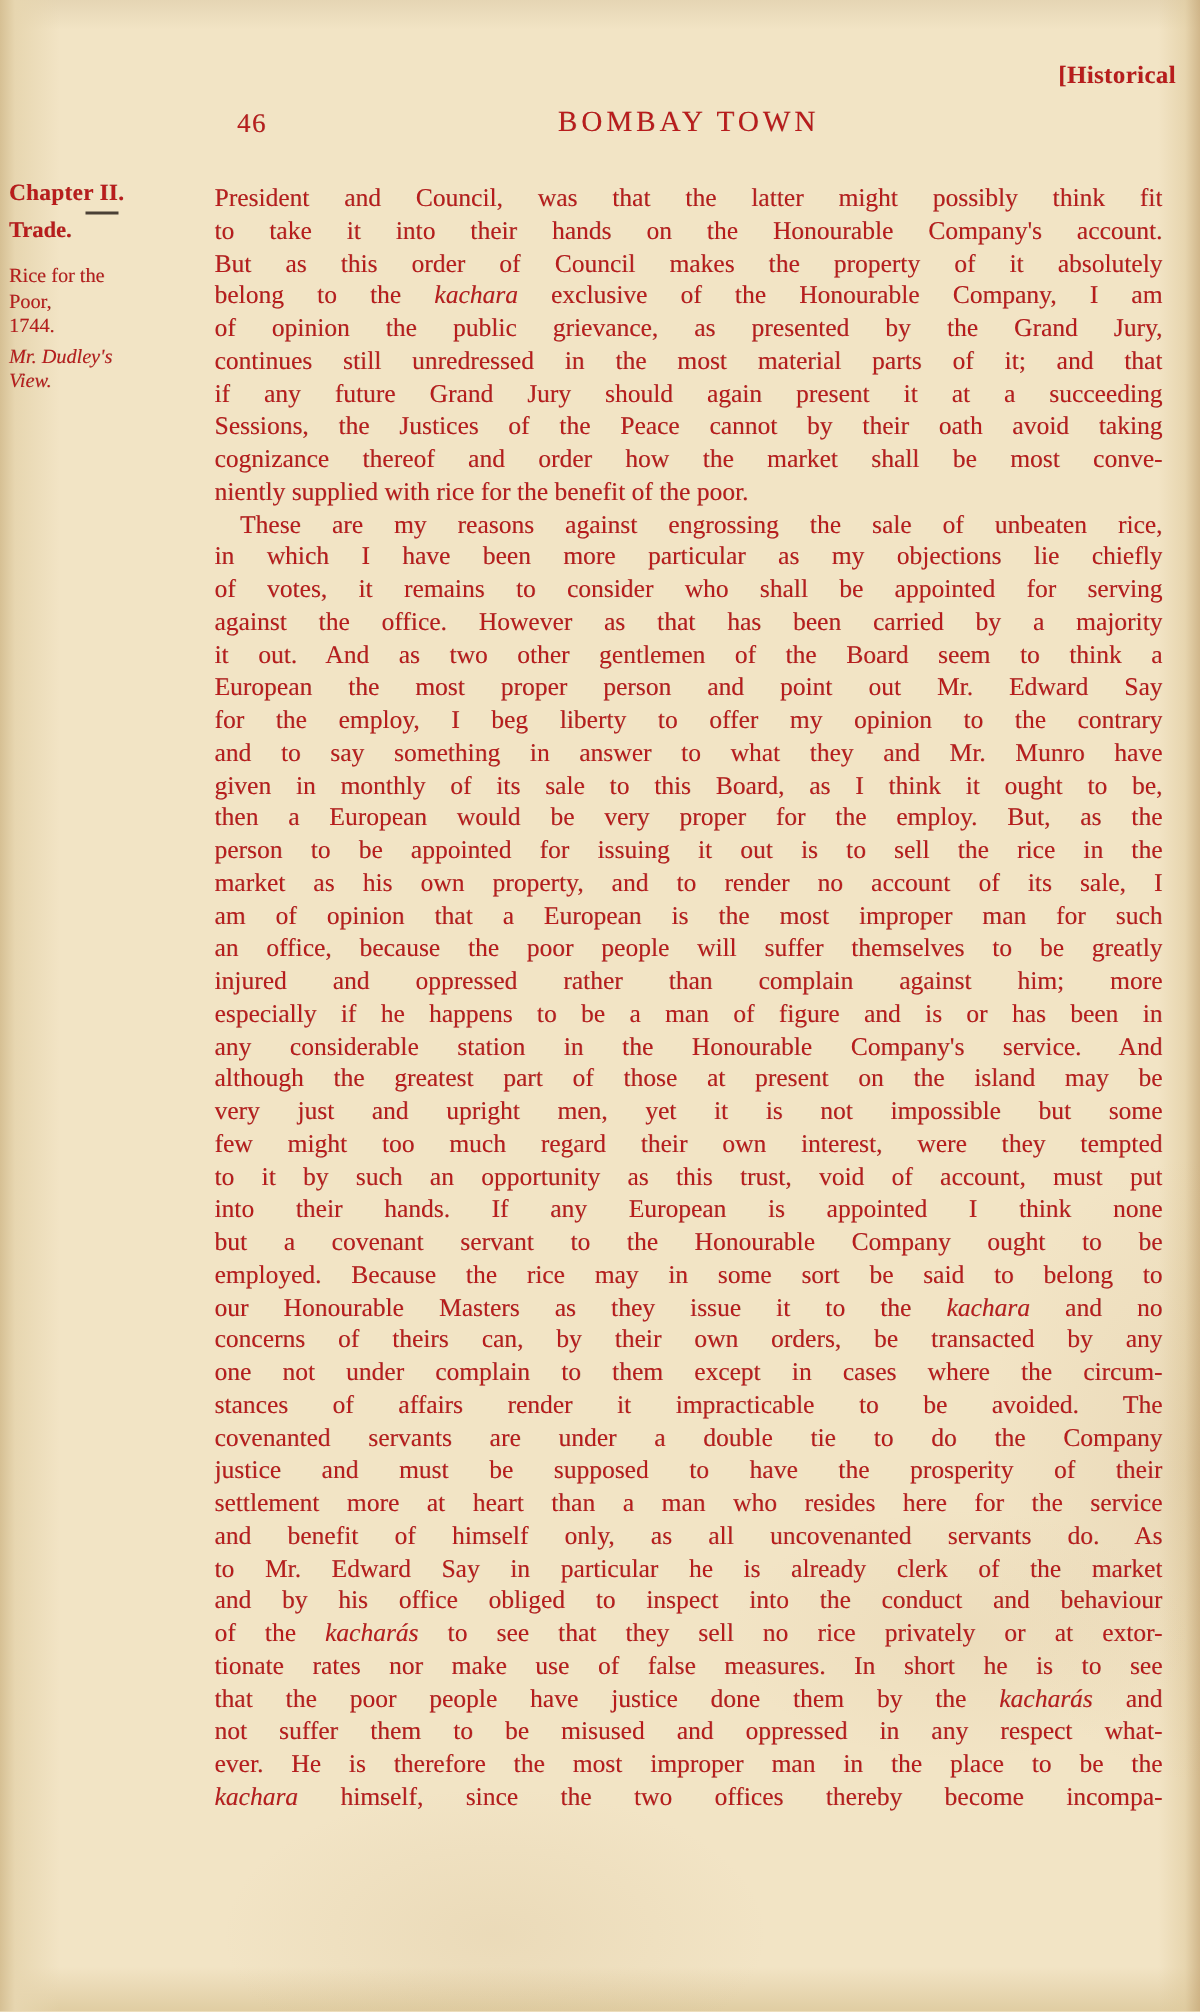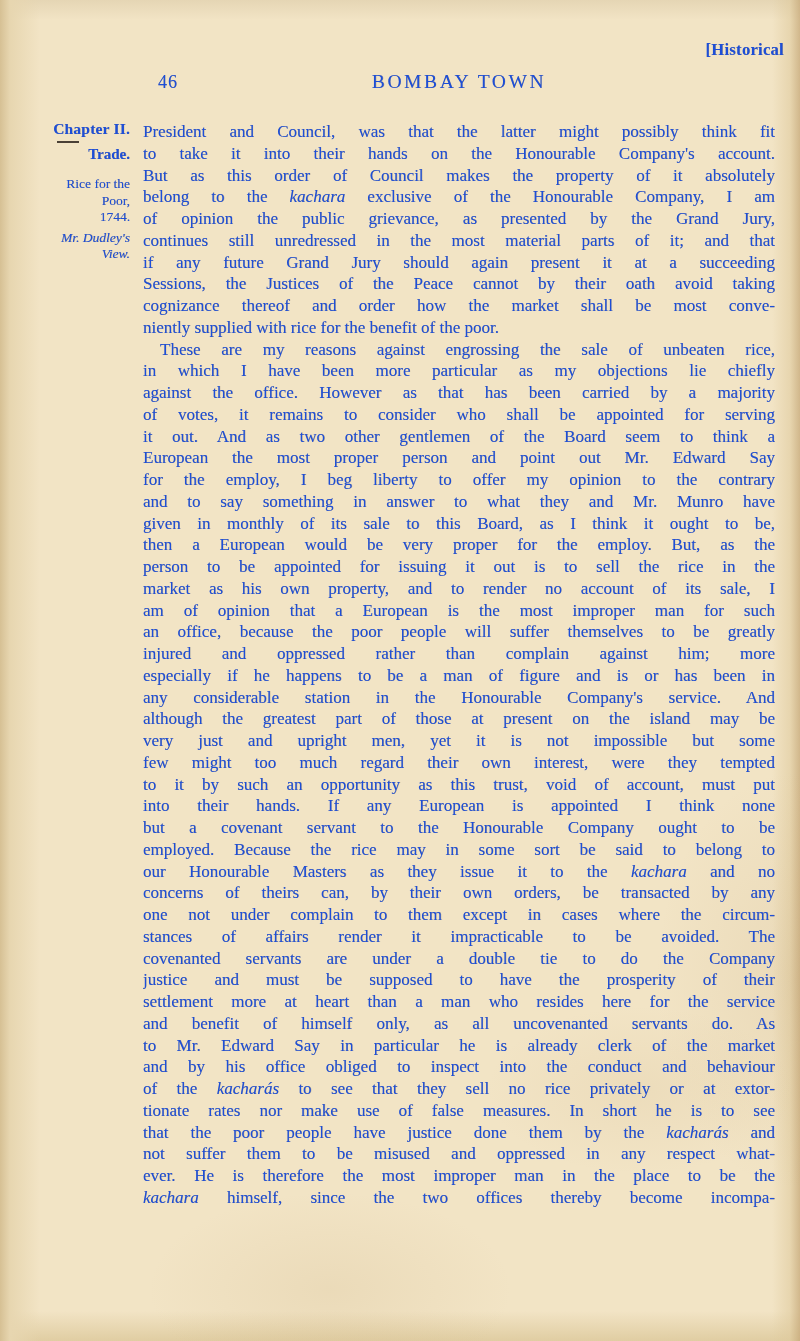--- a/index.html
+++ b/index.html
@@ -13,38 +13,38 @@
     background:
       radial-gradient(220px 120px at 640px 1090px, rgba(185,152,100,0.10), rgba(185,152,100,0) 70%),
       radial-gradient(260px 140px at 330px 1290px, rgba(190,160,110,0.14), rgba(190,160,110,0) 70%),
       radial-gradient(200px 300px at 795px 980px, rgba(175,140,90,0.12), rgba(175,140,90,0) 70%),
       linear-gradient(90deg, #d6c094 0px, #e7d6b0 10px, rgba(231,214,176,0) 40px),
       linear-gradient(270deg, rgba(198,168,120,0.75) 0px, rgba(222,201,156,0.55) 10px, rgba(226,207,165,0) 28px),
       linear-gradient(0deg, #e0cda2 0px, rgba(224,205,162,0) 30px),
       linear-gradient(180deg, rgba(226,210,176,0.8) 0px, rgba(232,216,180,0) 20px),
       #f2e4c5;
   }
-  .ink { color:#1d4ed8; text-shadow:0.3px 0.3px 0.4px rgba(58,49,40,0.35); }
+  .ink { color:#b91c1c; text-shadow:0.3px 0.3px 0.4px rgba(58,49,40,0.35); }
 
   .catchword {
     position:absolute; top:40px; right:16px;
     font-size:16.5px; font-weight:bold; letter-spacing:0.3px;
   }
   .folio {
     position:absolute; left:158px; top:72px;
     font-size:18px; letter-spacing:1px;
   }
   .running-title {
     position:absolute; left:143px; width:632px; top:71px;
     text-align:center; font-size:19.5px; letter-spacing:2.6px; font-weight:normal;
   }
 
   .margin-notes {
     position:absolute; left:6px; top:120px; width:124px;
-    text-align:right;
+    text-align:left;
   }
   .mn-chapter { font-weight:bold; font-size:15.5px; letter-spacing:0.2px; }
   .mn-rule { width:22px; height:2px; background:#4a4036; margin:3px auto 3px; }
   .mn-section { font-weight:bold; font-size:15px; }
   .mn-note { font-size:13.5px; line-height:16.5px; margin-top:13px; }
   .mn-side { font-size:13.5px; line-height:16.5px; margin-top:4px; font-style:italic; font-weight:normal; }
 
   .body-text {
     position:absolute; left:143px; top:121px; width:632px;
     font-size:17px; line-height:21.75px;
@@ -88,22 +88,22 @@
     <div class="bline">But as this order of Council makes the property of it absolutely</div>
     <div class="bline">belong to the <i>kachara</i> exclusive of the Honourable Company, I am</div>
     <div class="bline">of opinion the public grievance, as presented by the Grand Jury,</div>
     <div class="bline">continues still unredressed in the most material parts of it; and that</div>
     <div class="bline">if any future Grand Jury should again present it at a succeeding</div>
     <div class="bline">Sessions, the Justices of the Peace cannot by their oath avoid taking</div>
     <div class="bline">cognizance thereof and order how the market shall be most conve-</div>
     <div class="bline noj">niently supplied with rice for the benefit of the poor.</div>
     <div class="bline indent">These are my reasons against engrossing the sale of unbeaten rice,</div>
     <div class="bline">in which I have been more particular as my objections lie chiefly</div>
+    <div class="bline">of votes, it remains to consider who shall be appointed for serving</div>
     <div class="bline">against the office.  However as that has been carried by a majority</div>
-    <div class="bline">of votes, it remains to consider who shall be appointed for serving</div>
     <div class="bline">it out.  And as two other gentlemen of the Board seem to think a</div>
     <div class="bline">European the most proper person and point out Mr. Edward Say</div>
     <div class="bline">for the employ, I beg liberty to offer my opinion to the contrary</div>
     <div class="bline">and to say something in answer to what they and Mr. Munro have</div>
     <div class="bline">given in monthly of its sale to this Board, as I think it ought to be,</div>
     <div class="bline">then a European would be very proper for the employ.  But, as the</div>
     <div class="bline">person to be appointed for issuing it out is to sell the rice in the</div>
     <div class="bline">market as his own property, and to render no account of its sale, I</div>
     <div class="bline">am of opinion that a European is the most improper man for such</div>
     <div class="bline">an office, because the poor people will suffer themselves to be greatly</div>

